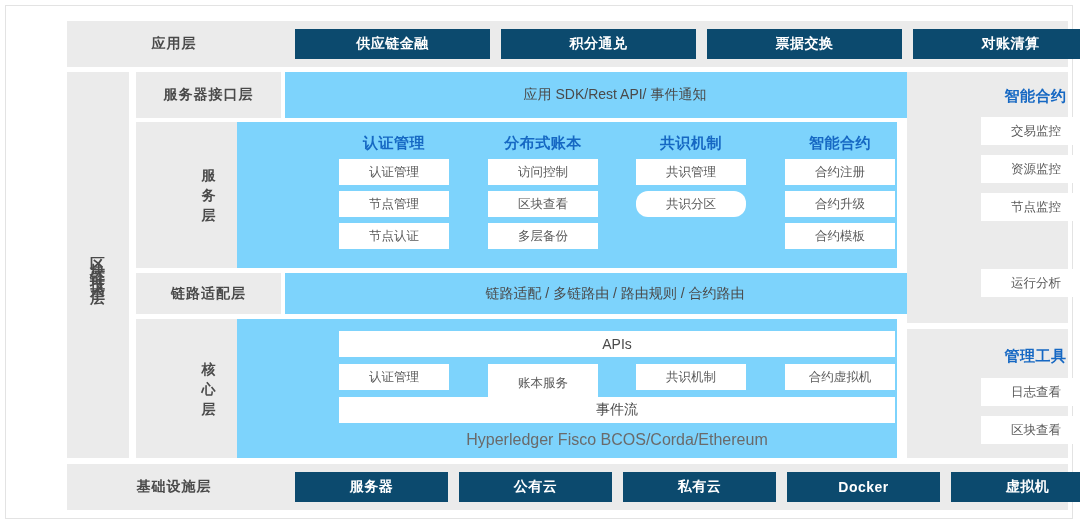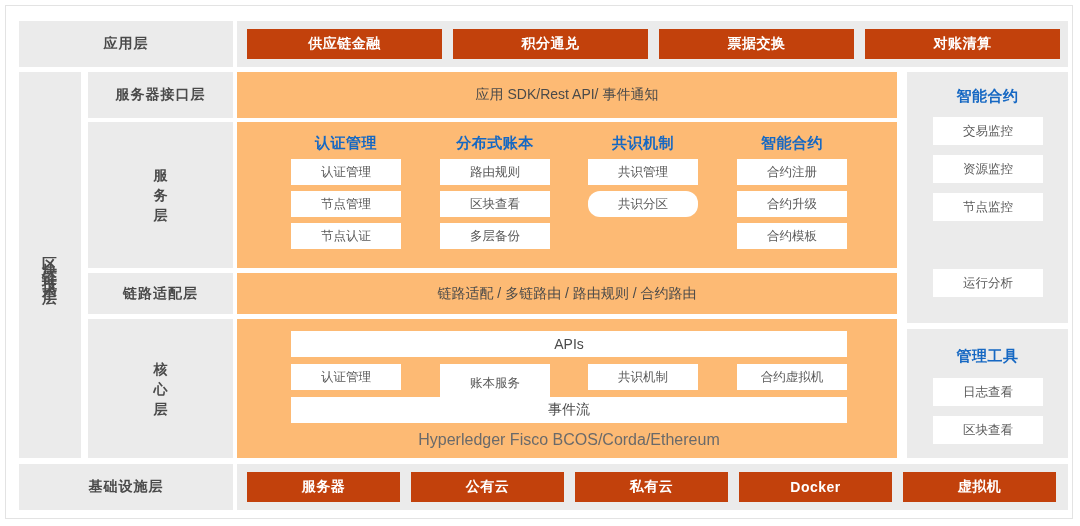--- a/index.html
+++ b/index.html
@@ -11,25 +11,25 @@
   }
   #frame{
     position:absolute;left:5px;top:5px;
     width:1068px;height:514px;
     border:1px solid #e3e3e3;
     box-sizing:border-box;
     background:#fff;
   }
   .box{position:absolute;box-sizing:border-box;}
   .gray{background:#ebebeb;}
-  .lav{background:#fdba74;}
+  .lav{background:#7dd3fc;}
   .white{background:#ffffff;}
-  .blue{background:#c2410c;}
-
-  .ctr{display:flex;align-items:center;justify-content:center;text-align:right;}
+  .blue{background:#0c4a6e;}
+
+  .ctr{display:flex;align-items:center;justify-content:center;text-align:right;margin-left:48px;}
 
   .lbl-gray{
     color:#4a4a4a;font-size:14px;font-weight:bold;letter-spacing:1px;
   }
   .lbl-vert{
     color:#4a4a4a;font-size:15px;font-weight:bold;
     writing-mode:vertical-rl;text-orientation:upright;
     letter-spacing:7px;line-height:1;
   }
   .lbl-stack{
@@ -97,21 +97,21 @@
       <span class="card">节点管理</span>
     </div>
     <div class="box white ctr" style="left:54px;top:101px;width:110px;height:26px;">
       <span class="card">节点认证</span>
     </div>
 
     <div class="box ctr" style="left:203px;top:10px;width:110px;height:22px;">
       <span class="grp-title">分布式账本</span>
     </div>
     <div class="box white ctr" style="left:203px;top:37px;width:110px;height:26px;">
-      <span class="card">路由规则</span>
+      <span class="card">访问控制</span>
     </div>
     <div class="box white ctr" style="left:203px;top:69px;width:110px;height:26px;">
       <span class="card">区块查看</span>
     </div>
     <div class="box white ctr" style="left:203px;top:101px;width:110px;height:26px;">
       <span class="card">多层备份</span>
     </div>
 
     <div class="box ctr" style="left:351px;top:10px;width:110px;height:22px;">
       <span class="grp-title">共识机制</span>

